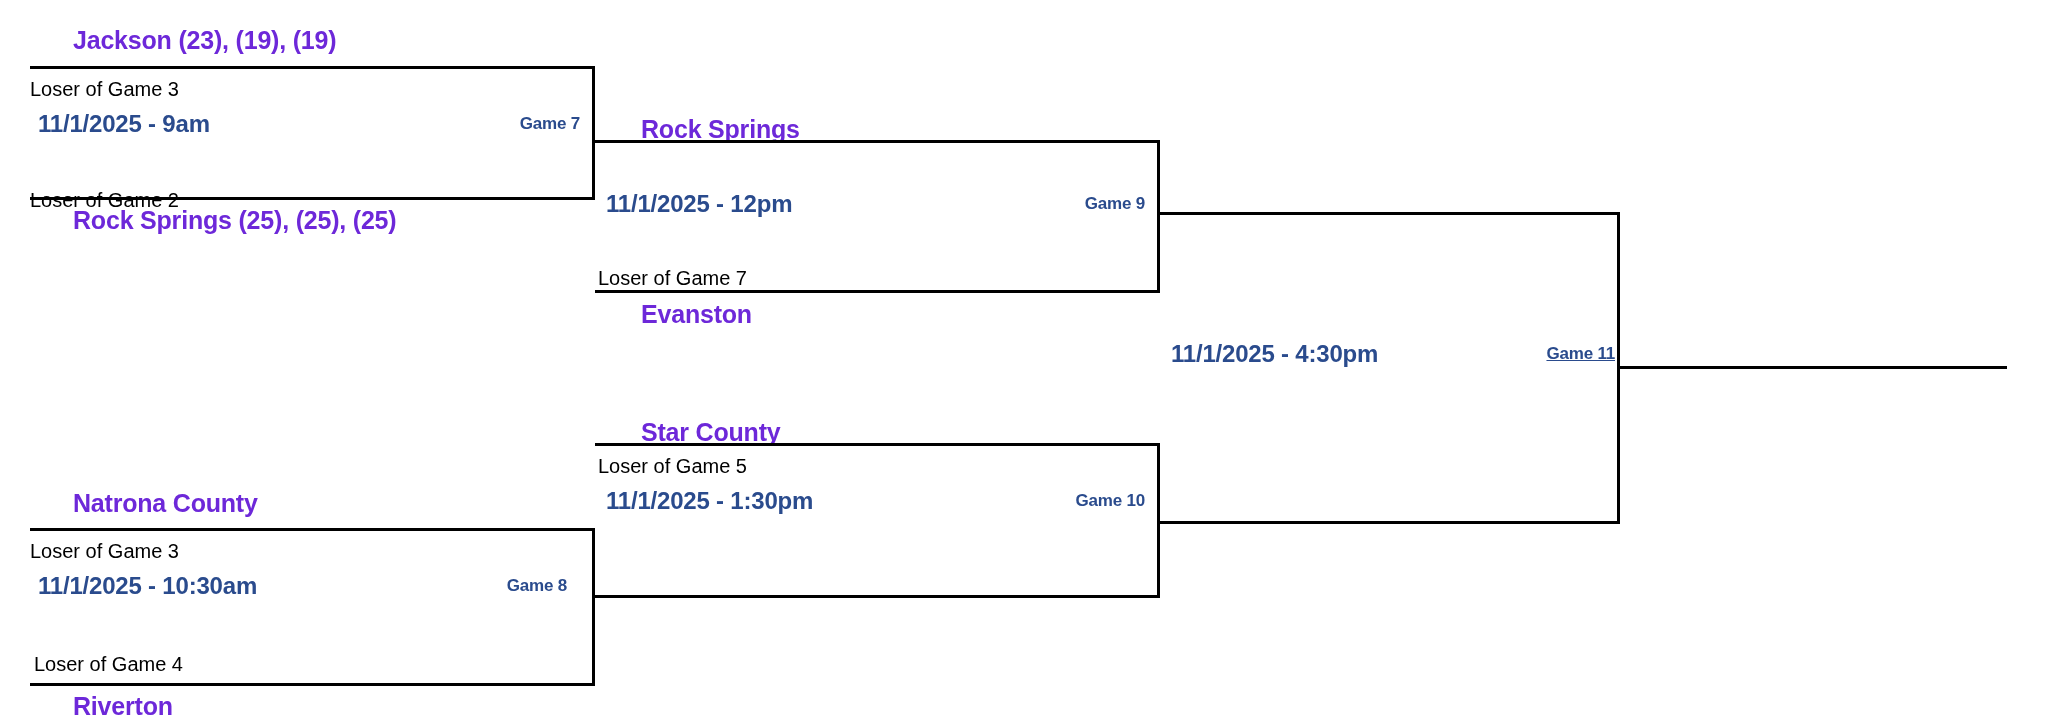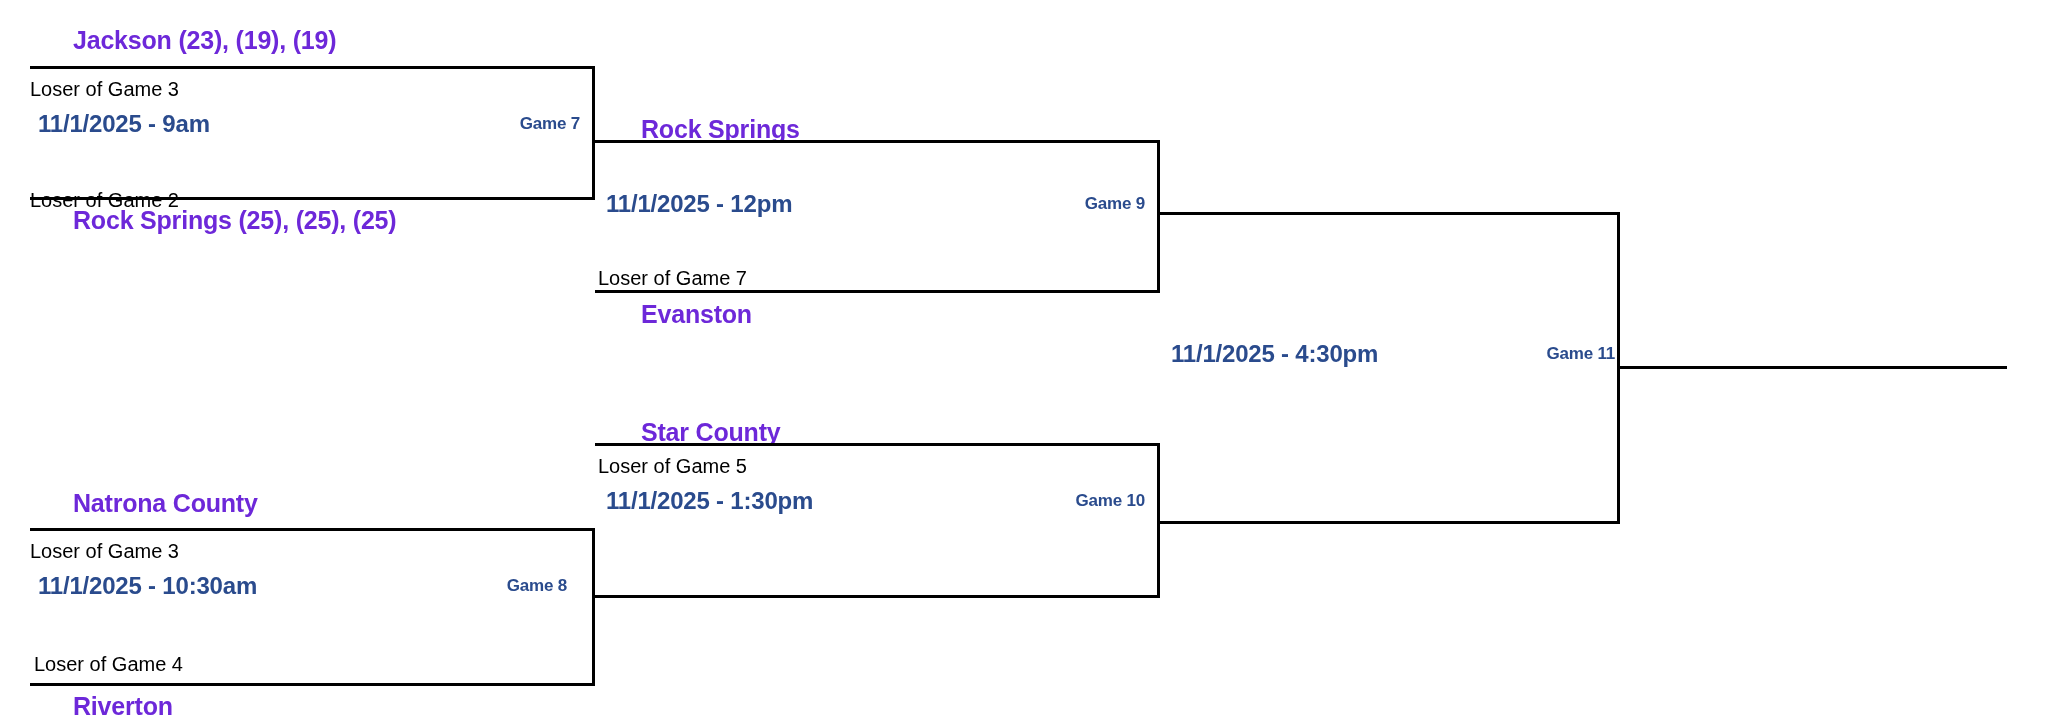--- a/index.html
+++ b/index.html
@@ -153,21 +153,21 @@
 
     <div class="vline" style="left:1157px; top:443px; height:155px;"></div>
   </div>
 
   <div>
 
     <div class="hline" style="left:1157px; top:212px; width:463px;"></div>
 
     <span class="datetime" style="left:1163px; top:340px;">11/1/2025 - 4:30pm</span>
 
-    <span class="gamelabel" style="left:1330px; top:340px; width:285px;">Game 11</span>
+    <span class="gamelabel" style="left:1330px; top:340px; width:285px;text-decoration:underline;">Game 11</span>
 
     <div class="hline" style="left:1157px; top:521px; width:463px;"></div>
 
     <div class="vline" style="left:1617px; top:212px; height:312px;"></div>
 
     <div class="hline" style="left:1617px; top:366px; width:390px;"></div>
   </div>
 
 </div>
 

